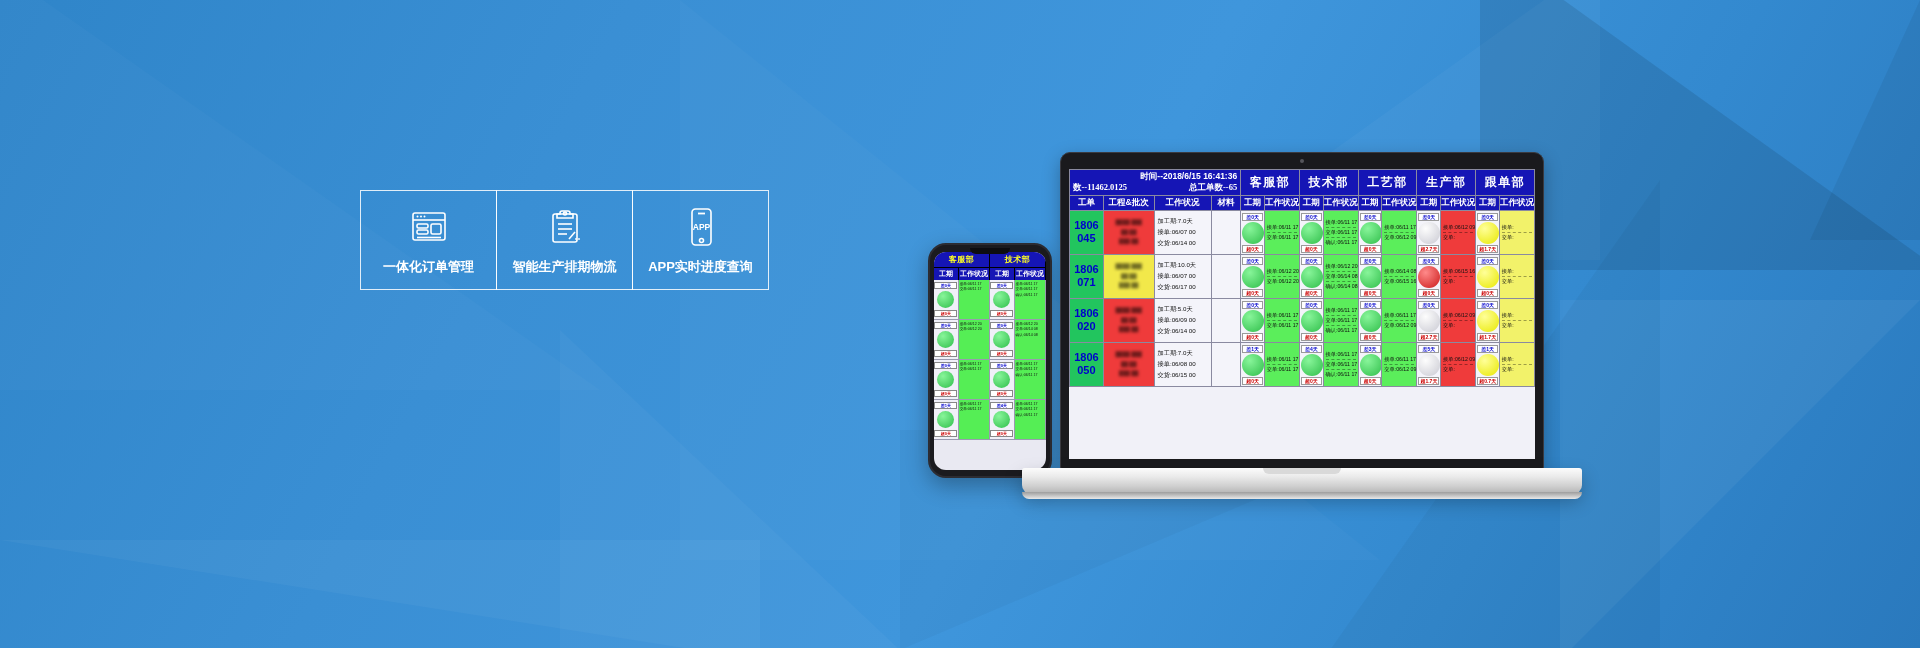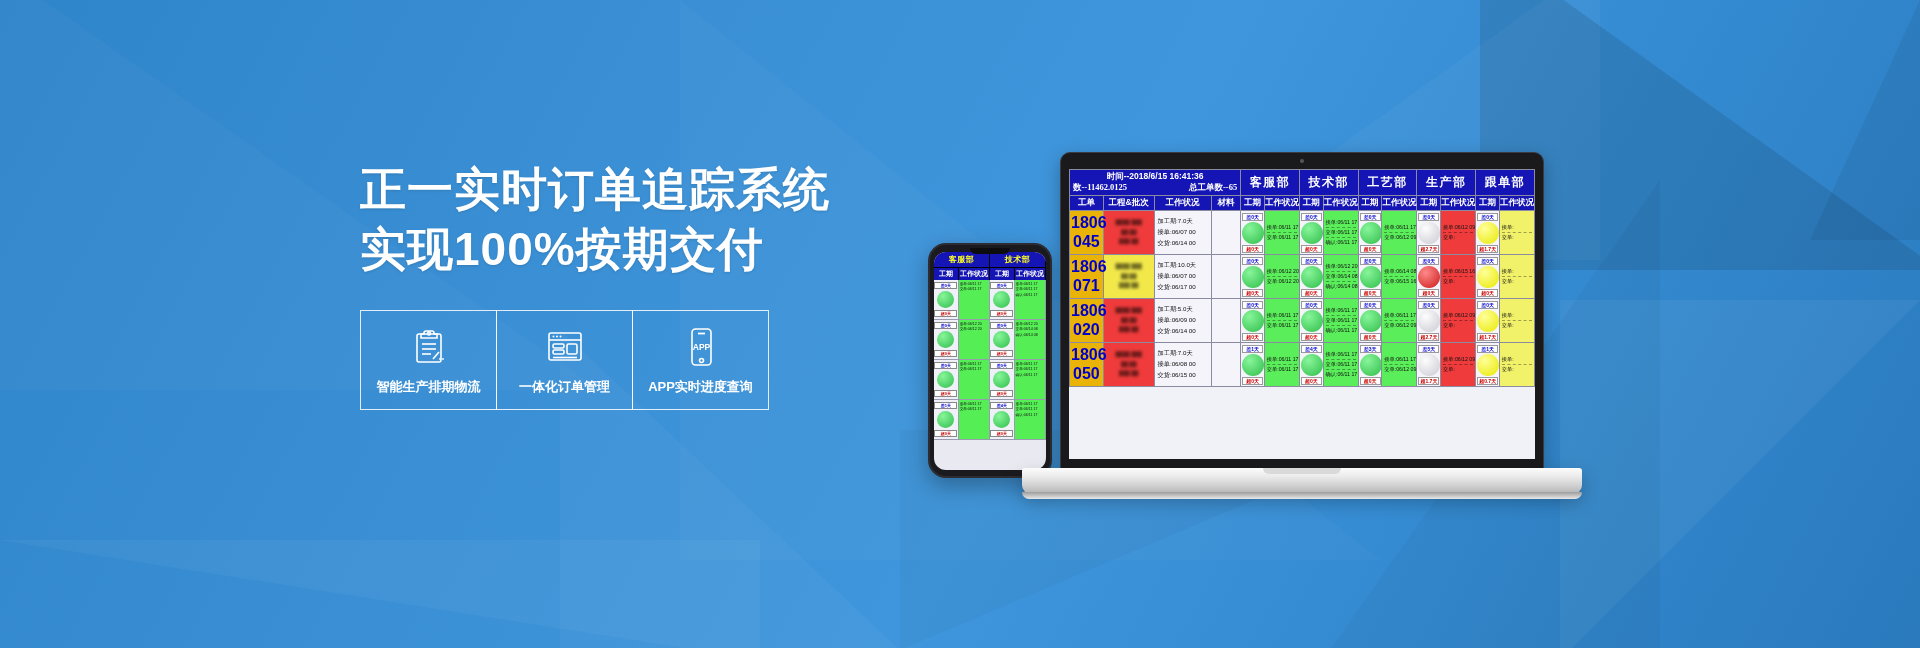--- a/index.html
+++ b/index.html
@@ -108,26 +108,26 @@
   .notch2{
     position:absolute;left:50%;transform:translateX(-50%);top:0;
     width:78px;height:6px;background:#d9d9d9;border-radius:0 0 7px 7px;
   }
   .foot{position:absolute;left:0;top:340px;width:560px;height:7px;
     background:linear-gradient(180deg,#9d9d9d,#e8e8e8);border-radius:0 0 10px 10px;}
 
   
   table.grid{border-collapse:collapse;width:100%;table-layout:fixed;}
   .topbar td{background:#1515b5;color:#fff;font-weight:bold;padding:1px 3px;border:1px solid #000;}
-  .tb-info{font-size:8.5px;line-height:1.35;text-align:center;white-space:nowrap;}
+  .tb-info{font-size:8.5px;line-height:1.35;text-align:right;white-space:nowrap;}
   .tb-info .r2{display:flex;justify-content:space-between;font-family:Liberation Serif, serif;}
   .dept{color:#ffff22;font-size:12px;text-align:center;letter-spacing:1.5px;}
   .subhdr td{background:#1515b5;color:#fff;font-size:8.5px;font-weight:bold;text-align:center;border:1px solid #000;padding:1px 0;}
   .grid td{border:1px solid #8a8aa0;box-sizing:border-box;}
-  .ordno{background:#eab308;color:#0000cc;font-weight:bold;font-size:16px;text-align:center;line-height:1.2;}
+  .ordno{background:#22c55e;color:#0000cc;font-weight:bold;font-size:11px;text-align:center;line-height:1.2;}
   .blur{height:100%;filter:blur(1.4px);display:flex;flex-direction:column;align-items:center;justify-content:center;font-size:5px;color:rgba(0,0,0,.55);line-height:1.9;}
   .cycle{background:#f4f4fa;font-size:6.2px;color:#111;line-height:1.75;padding:2px 3px;white-space:nowrap;}
   .mat{background:#f4f4fa;}
   .gq{background:#f4f4fa;vertical-align:middle;text-align:center;padding:1px;}
   .gq .dot{width:22px;height:22px;}
   .st{padding:1px 2px;vertical-align:middle;}
   .st .line{font-size:5.2px;color:#111;line-height:1.7;white-space:nowrap;border-bottom:1px dashed rgba(0,0,0,.35);}
   .st .line:last-child{border-bottom:none;}
   .bg-g{background:#5bee5b;} .bg-r{background:#ef3b3b;} .bg-y{background:#f2f26a;}
   .cap{font-size:5px;font-weight:bold;text-align:center;background:#fff;border:1px solid #9a9a9a;margin:1px auto 0;width:92%;}
@@ -143,59 +143,55 @@
   <div class="poly p3"></div>
   <div class="poly p4"></div>
   <div class="poly p5"></div>
   <div class="poly p6"></div>
   <div class="poly p7"></div>
   <div class="poly p8"></div>
   <div class="poly p9"></div>
   <div class="poly p10"></div>
 
   <div class="copy">
-    <div class="headline">
-      <span>正一实时订单追踪系统</span>
-      <span class="ln2">实现100%按期交付</span>
-    </div>
 
     <div class="features">
+
+      <div class="feature">
+        <span class="ficon">
+          <svg width="40" height="34" viewBox="0 0 40 34" fill="none" stroke="#ffffff" stroke-width="1.6">
+            <rect x="4" y="3" width="32" height="27" rx="2"></rect>
+            <line x1="4" y1="10" x2="36" y2="10"></line>
+            <circle cx="8.5" cy="6.5" r="1" fill="#fff" stroke="none"></circle>
+            <circle cx="12" cy="6.5" r="1" fill="#fff" stroke="none"></circle>
+            <circle cx="15.5" cy="6.5" r="1" fill="#fff" stroke="none"></circle>
+            <rect x="8" y="14" width="11" height="4" rx="1.4"></rect>
+            <rect x="8" y="20" width="11" height="4" rx="1.4"></rect>
+            <rect x="22" y="14" width="10" height="10" rx="1.6"></rect>
+            <line x1="8" y1="27.5" x2="32" y2="27.5"></line>
+          </svg>
+        </span>
+        <span class="flabel">一体化订单管理</span>
+      </div>
 
       <div class="feature">
         <span class="ficon">
           <svg width="36" height="38" viewBox="0 0 36 38" fill="none" stroke="#ffffff" stroke-width="1.6">
             <path d="M8 6h20a2 2 0 0 1 2 2v24a2 2 0 0 1-2 2H8a2 2 0 0 1-2-2V8a2 2 0 0 1 2-2z"></path>
             <path d="M13 6V5a2 2 0 0 1 2-2h6a2 2 0 0 1 2 2v1h3v4H10V6z"></path>
             <circle cx="18" cy="5.5" r="1.5"></circle>
             <line x1="11" y1="16" x2="25" y2="16"></line>
             <line x1="11" y1="21" x2="25" y2="21"></line>
             <line x1="11" y1="26" x2="20" y2="26"></line>
             <path d="M22 31l6-7"></path>
             <circle cx="29" cy="31" r=".9" fill="#fff" stroke="none"></circle>
             <circle cx="32" cy="31" r=".9" fill="#fff" stroke="none"></circle>
           </svg>
         </span>
         <span class="flabel">智能生产排期物流</span>
-      </div>
-
-      <div class="feature">
-        <span class="ficon">
-          <svg width="40" height="34" viewBox="0 0 40 34" fill="none" stroke="#ffffff" stroke-width="1.6">
-            <rect x="4" y="3" width="32" height="27" rx="2"></rect>
-            <line x1="4" y1="10" x2="36" y2="10"></line>
-            <circle cx="8.5" cy="6.5" r="1" fill="#fff" stroke="none"></circle>
-            <circle cx="12" cy="6.5" r="1" fill="#fff" stroke="none"></circle>
-            <circle cx="15.5" cy="6.5" r="1" fill="#fff" stroke="none"></circle>
-            <rect x="8" y="14" width="11" height="4" rx="1.4"></rect>
-            <rect x="8" y="20" width="11" height="4" rx="1.4"></rect>
-            <rect x="22" y="14" width="10" height="10" rx="1.6"></rect>
-            <line x1="8" y1="27.5" x2="32" y2="27.5"></line>
-          </svg>
-        </span>
-        <span class="flabel">一体化订单管理</span>
       </div>
 
       <div class="feature">
         <span class="ficon">
           <svg width="30" height="40" viewBox="0 0 30 40" fill="none" stroke="#ffffff" stroke-width="1.6">
             <rect x="6" y="2" width="19" height="36" rx="3.4"></rect>
             <line x1="12" y1="6.5" x2="19" y2="6.5" stroke-width="1.8"></line>
             <circle cx="15.5" cy="33.5" r="2"></circle>
             <text x="15.5" y="23" font-size="8.5" font-family="Liberation Sans, sans-serif" font-weight="bold" fill="#ffffff" stroke="none" text-anchor="middle">APP</text>
           </svg>

